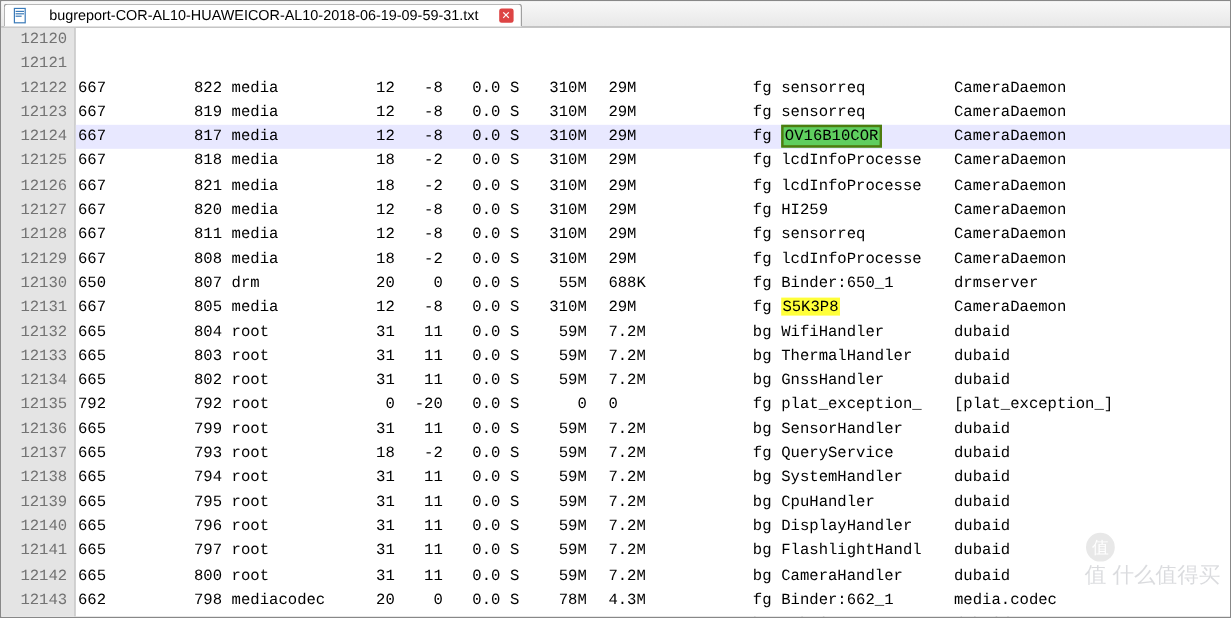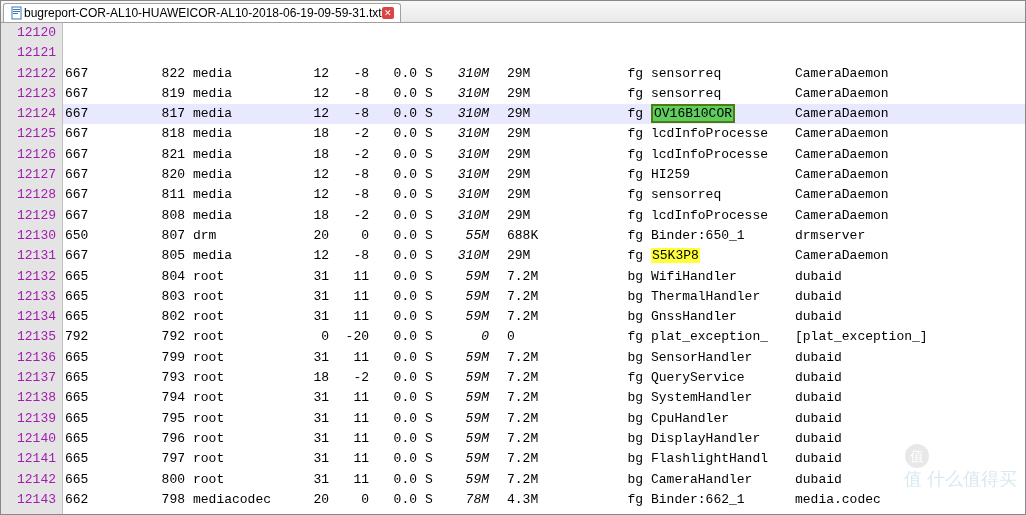--- a/index.html
+++ b/index.html
@@ -22,21 +22,21 @@
 }
 .tab {
   background: #fff;
   border: 1px solid #a0a0a0;
   border-bottom: none;
   border-top-left-radius: 3px;
   border-top-right-radius: 3px;
   padding: 2px 6px;
   display: flex;
   align-items: center;
-  gap: 0;
+  gap: 17px;
   font-family: "Segoe UI", Arial, sans-serif;
   font-size: 12px;
   color: #000;
 }
 .tab-icon {
   width: 14px;
   height: 14px;
   display: inline-flex;
   align-items: center;
   justify-content: center;
@@ -52,21 +52,21 @@
   border-radius: 2px;
   cursor: pointer;
 }
 .editor {
   display: flex;
   height: calc(100% - 22px);
   overflow: hidden;
 }
 .gutter {
   background: #e4e4e4;
-  color: #a21caf;
+  color: #737373;
   text-align: right;
   padding: 0 6px 0 8px;
   border-right: 1px solid #c0c0c0;
   user-select: none;
   line-height: 20.3px;
   width: 62px;
 }
 .content {
   flex: 1;
   line-height: 20.3px;
@@ -91,33 +91,33 @@
   padding: 0 1px;
 }
 .col { display: inline-block; }
 .c1 { width: 64px; text-align: left; }
 .c2 { width: 56px; text-align: right; }
 .c3 { width: 96px; padding-left: 8px; }
 .c4 { width: 48px; text-align: right; }
 .c5 { width: 40px; text-align: right; }
 .c6 { width: 48px; text-align: right; }
 .c7 { width: 24px; text-align: center; }
-.c8 { width: 48px; text-align: right; font-style: italic; }
+.c8 { width: 48px; text-align: right; }
 .c9 { width: 48px; text-align: left; margin-left: 18px; }
 .c10 { width: 40px; text-align: right; margin-left: 48px; }
 .c11 { width: 144px; padding-left: 8px; }
 .c12 { padding-left: 8px; }
 .watermark {
   position: absolute;
   right: 8px;
   bottom: 4px;
   opacity: 0.15;
   font-family: Arial, sans-serif;
   font-size: 18px;
-  color: #0369a1;
+  color: #0f172a;
   pointer-events: none;
 }
 .watermark svg { vertical-align: middle; }
 </style>
 </head>
 <body>
 
 <div class="tab-bar">
   <div class="tab">
     <span class="tab-icon">

